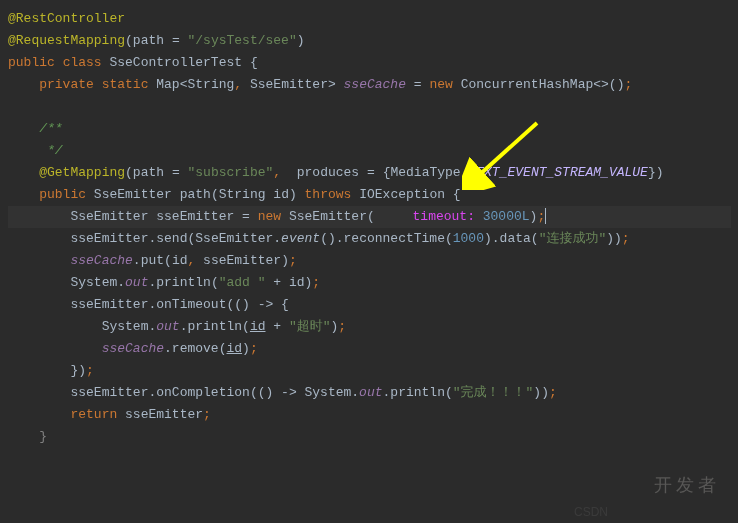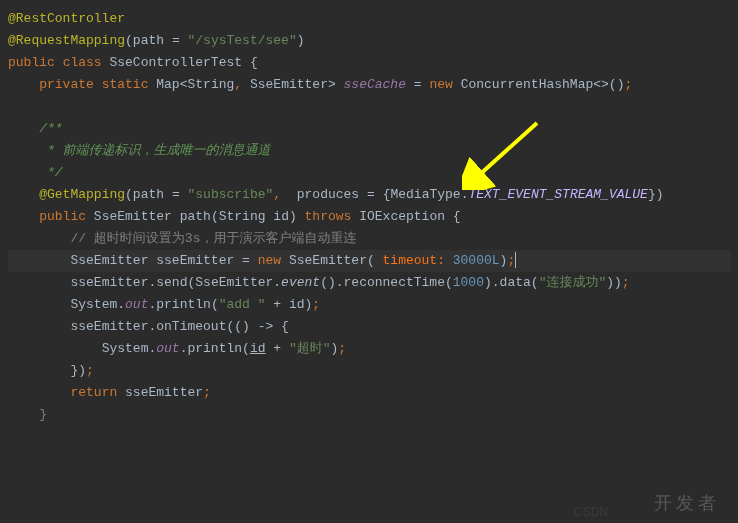--- a/index.html
+++ b/index.html
@@ -33,33 +33,33 @@
     .string { color: #6a8759; }
     .paren { color: #a9b7c6; }
     .comma { color: #cc7832; }
     .semicolon { color: #cc7832; }
     .number { color: #6897bb; }
     .field { color: #9876aa; font-style: italic; }
     .method { color: #a9b7c6; }
     .method-static { color: #a9b7c6; font-style: italic; }
     .comment { color: #808080; }
     .doc-comment { color: #629755; font-style: italic; }
-    .param-hint { color: #f97316; }
+    .param-hint { color: #d946ef; margin-left: 30px; }
     .unused { color: #808080; }
     .underline { text-decoration: underline; }
     .constant { color: #c4b5fd; font-style: italic; }
     .arrow-svg {
       position: absolute;
       top: 115px;
       left: 462px;
       z-index: 10;
     }
     .watermark-logo {
       position: absolute;
-      bottom: 8px;
+      bottom: 26px;
       right: 18px;
       color: #706f6d;
       font-family: Arial, sans-serif;
       font-size: 22px;
       letter-spacing: 2px;
       opacity: 0.65;
       font-weight: normal;
     }
     .watermark-csdn {
       position: absolute;
@@ -83,31 +83,32 @@
 </head>
 <body>
 
 <div class="code-area">
 <div class="line"><span class="annotation">@RestController</span></div>
 <div class="line"><span class="annotation">@RequestMapping</span><span class="paren">(</span><span>path</span> <span class="paren">=</span> <span class="string">"/sysTest/see"</span><span class="paren">)</span></div>
 <div class="line"><span class="keyword">public</span> <span class="keyword">class</span> <span>SseControllerTest</span> <span class="paren">{</span></div>
 <div class="line">    <span class="keyword">private</span> <span class="keyword">static</span> <span>Map</span><span class="paren">&lt;</span><span>String</span><span class="comma">,</span> <span>SseEmitter</span><span class="paren">&gt;</span> <span class="field">sseCache</span> <span class="paren">=</span> <span class="keyword">new</span> <span>ConcurrentHashMap</span><span class="paren">&lt;&gt;()</span><span class="semicolon">;</span></div>
 <div class="line"> </div>
 <div class="line">    <span class="doc-comment">/**</span></div>
-<div class="line">    <span class="doc-comment"> * 前端传递标识，生成唯一的消息通道</span></div>
 <div class="line">    <span class="doc-comment"> */</span></div>
 <div class="line">    <span class="annotation">@GetMapping</span><span class="paren">(</span><span>path</span> <span class="paren">=</span> <span class="string">"subscribe"</span><span class="comma">,</span>  <span>produces</span> <span class="paren">=</span> <span class="paren">{</span><span>MediaType</span><span class="paren">.</span><span class="constant">TEXT_EVENT_STREAM_VALUE</span><span class="paren">})</span></div>
 <div class="line">    <span class="keyword">public</span> <span>SseEmitter</span> <span class="method">path</span><span class="paren">(</span><span>String</span> <span>id</span><span class="paren">)</span> <span class="keyword">throws</span> <span>IOException</span> <span class="paren">{</span></div>
-<div class="line">        <span class="comment">// 超时时间设置为3s，用于演示客户端自动重连</span></div>
 <div class="line cursor-line">        <span>SseEmitter</span> <span>sseEmitter</span> <span class="paren">=</span> <span class="keyword">new</span> <span>SseEmitter</span><span class="paren">(</span><span class="param-hint"> timeout: </span><span class="number">30000L</span><span class="paren">)</span><span class="semicolon">;</span><span class="cursor"></span></div>
 <div class="line">        <span>sseEmitter</span><span class="paren">.</span><span>send</span><span class="paren">(</span><span>SseEmitter</span><span class="paren">.</span><span class="method-static">event</span><span class="paren">().</span><span>reconnectTime</span><span class="paren">(</span><span class="number">1000</span><span class="paren">).</span><span>data</span><span class="paren">(</span><span class="string">"连接成功"</span><span class="paren">))</span><span class="semicolon">;</span></div>
+<div class="line">        <span class="field">sseCache</span><span class="paren">.</span><span>put</span><span class="paren">(</span><span>id</span><span class="comma">,</span> <span>sseEmitter</span><span class="paren">)</span><span class="semicolon">;</span></div>
 <div class="line">        <span>System</span><span class="paren">.</span><span class="field">out</span><span class="paren">.</span><span>println</span><span class="paren">(</span><span class="string">"add "</span> <span class="paren">+</span> <span>id</span><span class="paren">)</span><span class="semicolon">;</span></div>
 <div class="line">        <span>sseEmitter</span><span class="paren">.</span><span>onTimeout</span><span class="paren">(() -&gt; {</span></div>
 <div class="line">            <span>System</span><span class="paren">.</span><span class="field">out</span><span class="paren">.</span><span>println</span><span class="paren">(</span><span class="underline">id</span> <span class="paren">+</span> <span class="string">"超时"</span><span class="paren">)</span><span class="semicolon">;</span></div>
+<div class="line">            <span class="field">sseCache</span><span class="paren">.</span><span>remove</span><span class="paren">(</span><span class="underline">id</span><span class="paren">)</span><span class="semicolon">;</span></div>
 <div class="line">        <span class="paren">})</span><span class="semicolon">;</span></div>
+<div class="line">        <span>sseEmitter</span><span class="paren">.</span><span>onCompletion</span><span class="paren">(() -&gt; </span><span>System</span><span class="paren">.</span><span class="field">out</span><span class="paren">.</span><span>println</span><span class="paren">(</span><span class="string">"完成！！！"</span><span class="paren">))</span><span class="semicolon">;</span></div>
 <div class="line">        <span class="keyword">return</span> <span>sseEmitter</span><span class="semicolon">;</span></div>
 <div class="line">    <span class="unused paren">}</span></div>
 </div>
 
 <svg class="arrow-svg" width="90" height="75" viewBox="0 0 90 75">
   <defs>
     <marker id="arrowhead" markerWidth="10" markerHeight="10" refX="2" refY="5" orient="auto">
       <polygon points="0 0, 10 5, 0 10" fill="#ffff00"></polygon>
     </marker>
   </defs>

